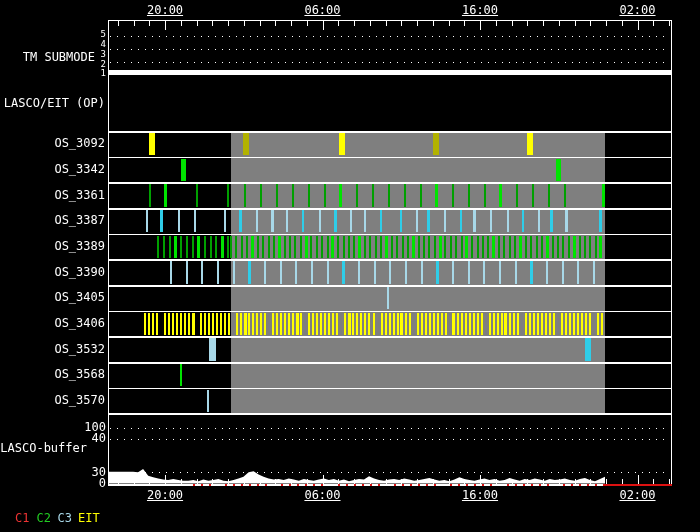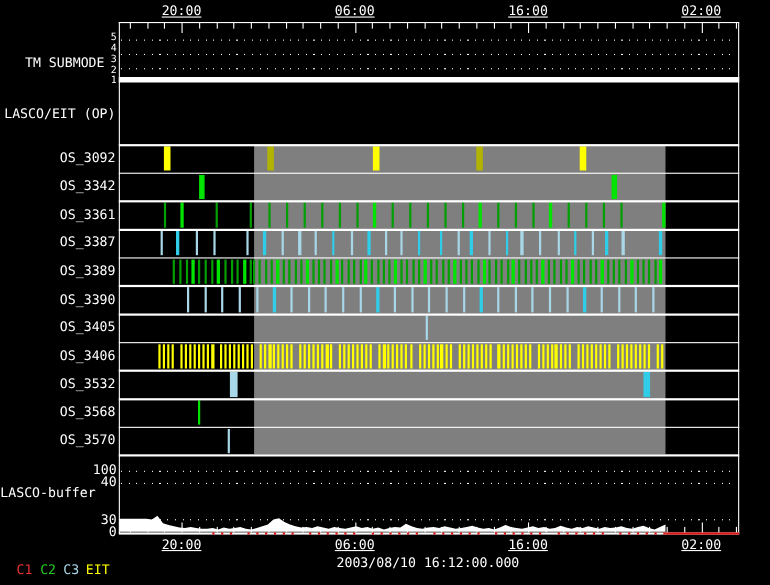--- a/index.html
+++ b/index.html
@@ -527,21 +527,20 @@
         <div class="tick" style="left: 561.016px; top: 479px; height: 5px;"></div>
       </div>
     <div id="bottom-labels">
         <div class="timelabel" style="left: 25.0204px; top: 488px;">20:00</div>
         <div class="timelabel" style="left: 182.489px; top: 488px;">06:00</div>
         <div class="timelabel" style="left: 340.014px; top: 488px;">16:00</div>
         <div class="timelabel" style="left: 497.483px; top: 488px;">02:00</div>
       </div>
   </div>
 
-  <div class="datelabel">2003/08/10 16:12:00.000</div>
 
   <div id="legend">
       <div class="legend-item" style="left: 15px; top: 512px; color: rgb(238, 51, 51);">C1</div>
       <div class="legend-item" style="left: 36.5px; top: 512px; color: rgb(34, 204, 34);">C2</div>
       <div class="legend-item" style="left: 57.5px; top: 512px; color: rgb(168, 216, 232);">C3</div>
       <div class="legend-item" style="left: 78px; top: 512px; color: rgb(255, 255, 0);">EIT</div>
     </div>
 </div>
 
 </body></html>

